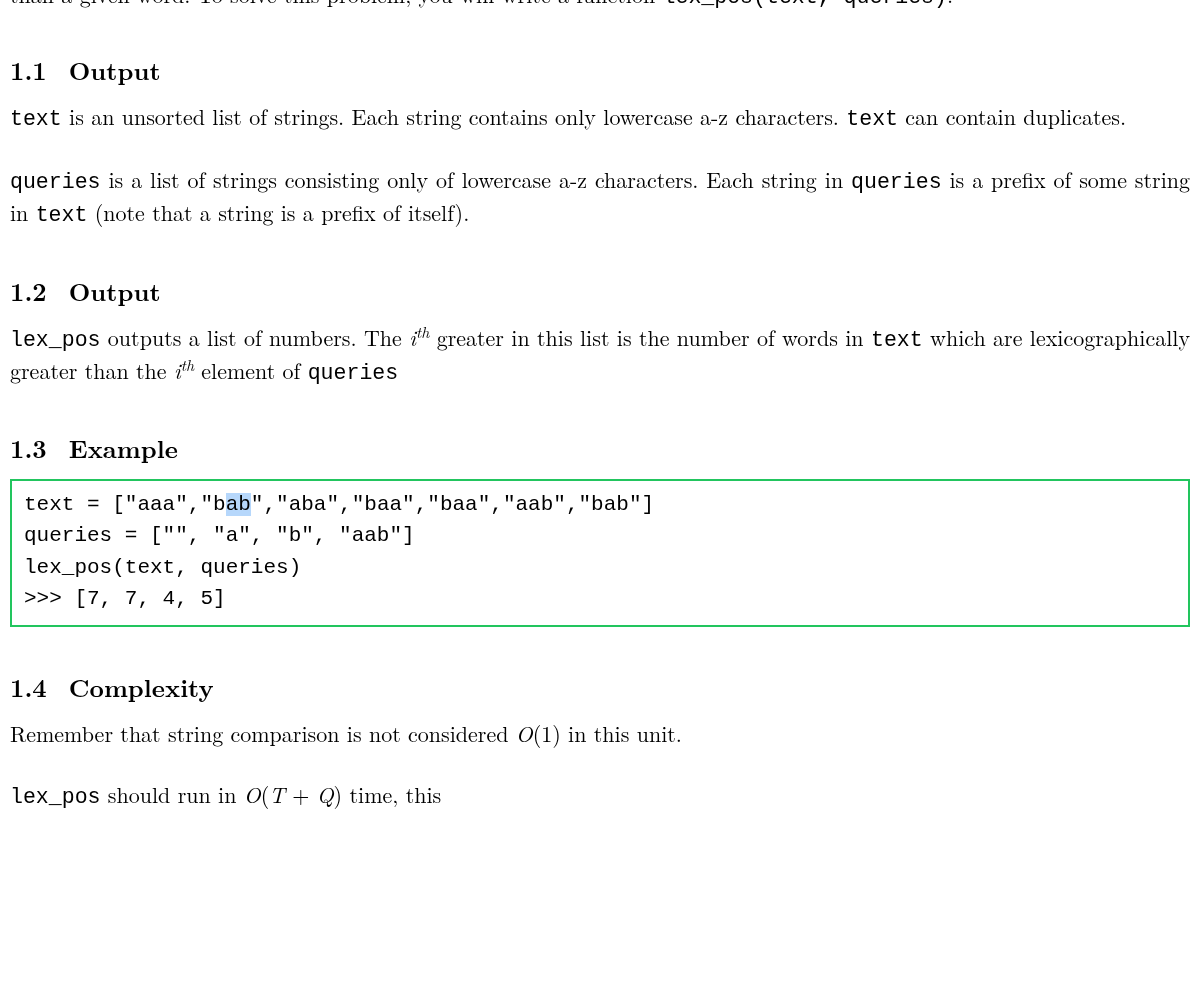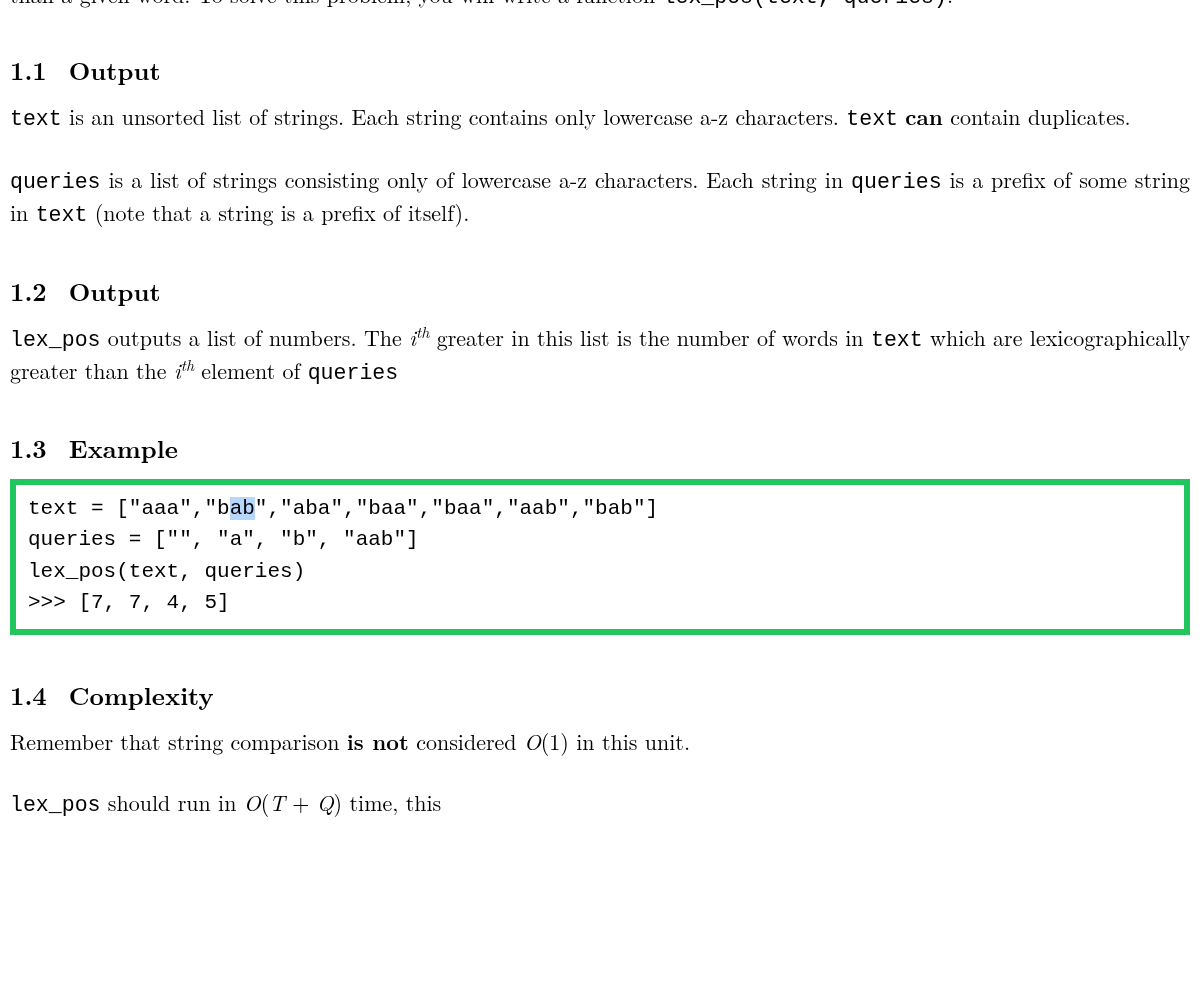--- a/index.html
+++ b/index.html
@@ -43,36 +43,36 @@
     }
     p.para {
       margin-top: 8px;
       margin-bottom: 8px;
       text-align: justify;
     }
     p.para + p.para {
       margin-top: 30px;
     }
     .bold {
-      font-weight: bold;
+      font-weight: normal;
     }
     .ith {
       font-style: italic;
     }
     .sup {
       font-style: italic;
       font-size: 0.72em;
       vertical-align: super;
       line-height: 0;
     }
     .italic {
       font-style: italic;
     }
     .codebox {
-      border: 6px solid #22c55e;
+      border: 2px solid #22c55e;
       padding: 8px 12px 10px 12px;
       margin-top: 10px;
       margin-bottom: 12px;
       font-family: "Courier New", Courier, monospace;
       font-size: 21px;
       line-height: 1.5;
       white-space: pre-wrap;
     }
     .hl {
       background: #b6d7fb;

